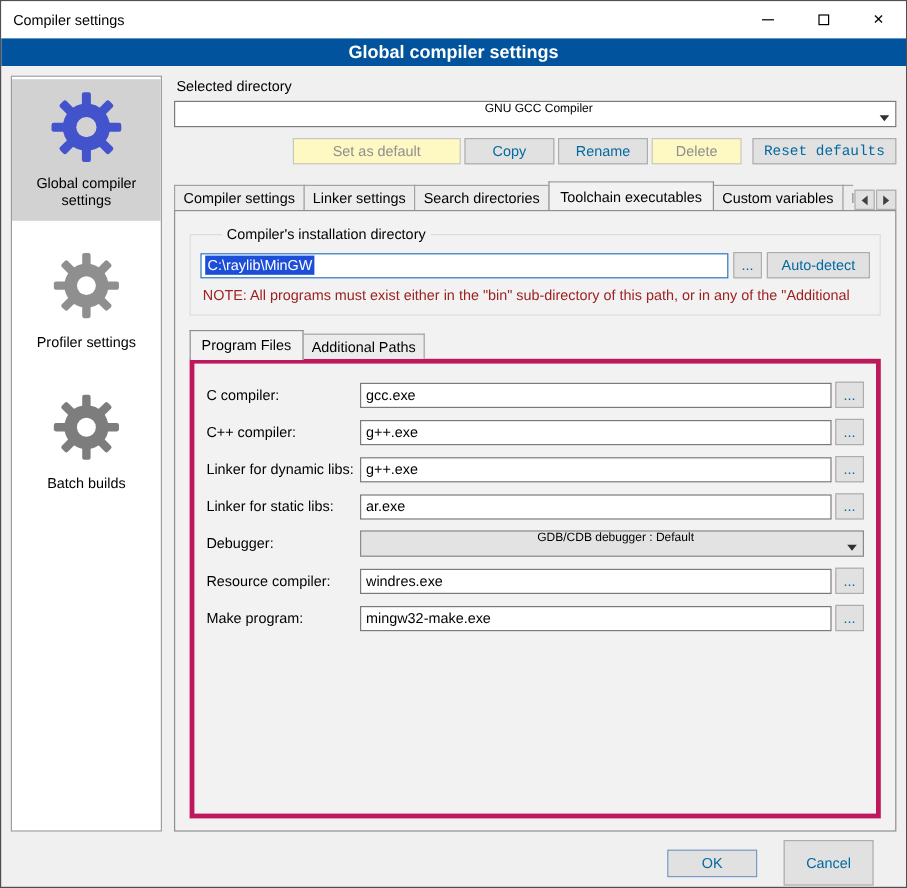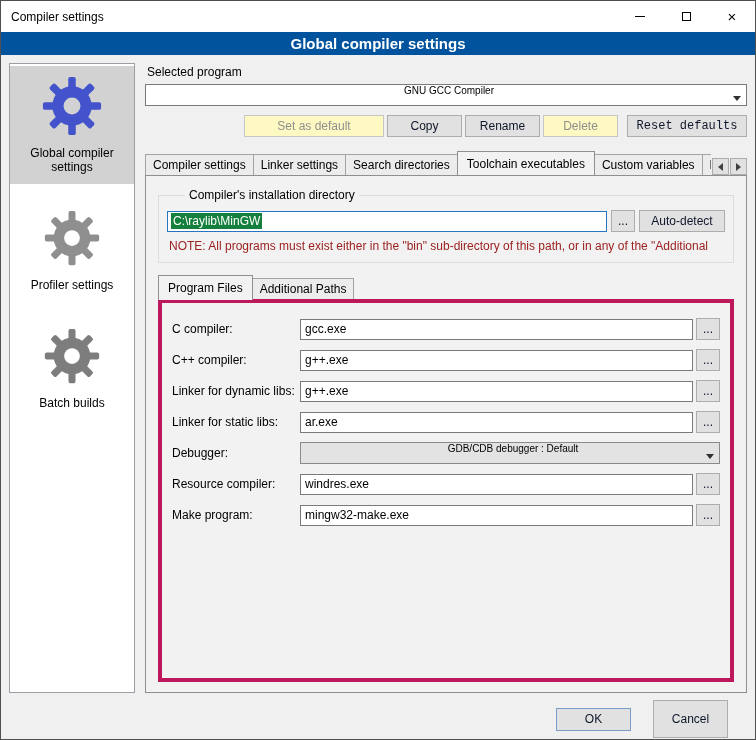--- a/index.html
+++ b/index.html
@@ -51,21 +51,21 @@
   .sel-compiler-label{ margin:2px 0 5px 2px; }
 
   .combo{
     height:22px; background:#fff; border:1px solid #7a7a7a;
     display:flex; align-items:center; padding-left:6px; font-size:10px; cursor:default;flex-direction:column;
   }
   .combo .arrow-zone{ margin-left:auto; width:19px; align-self:stretch; display:flex; align-items:center; justify-content:center; }
   .tri-down{ width:0; height:0; border-left:4px solid transparent; border-right:4px solid transparent; border-top:5px solid #303030; display:block; }
 
   .btn{
-    height:22px; font-size:12px; font-family:inherit; color:#0f172a;
+    height:22px; font-size:12px; font-family:inherit; color:#0369a1;
     background:#e1e1e1; border:1px solid #adadad; cursor:default;
   }
   .btn[disabled]{ background:#fef9c3; color:#8f8f8f; border-color:#c6c6c6; }
   .btn-row{ margin-top:9px; display:flex; justify-content:flex-end; gap:3px; align-items:center; }
   .w-setdef{ width:140px; } .w-copy{ width:75px; } .w-rename{ width:75px; } .w-del{ width:75px; }
   .w-reset{ width:120px; margin-left:6px;font-family:Liberation Mono, monospace; }
 
   
   .tabstrip{ display:flex; align-items:flex-end; margin-top:14px; position:relative; z-index:2; }
   .tabs-scroll{ display:flex; align-items:flex-end; flex:1; overflow:hidden; }
@@ -89,21 +89,21 @@
   }
 
   
   fieldset.groupbox{ border:1px solid #dcdcdc; padding:6px 8px 8px; flex:none; }
   fieldset.groupbox legend{ font-size:12px; padding:0 4px; margin-left:18px; }
   .dir-row{ display:flex; align-items:center; gap:4px; margin-top:2px; }
   .fake-input{
     flex:1; height:21px; background:#fff; border:1px solid #2675bf;
     display:flex; align-items:center; padding:0 3px; font-size:12px; overflow:hidden; cursor:text;
   }
-  .fake-input .sel-text{ background:#15803d; color:#fff; padding:1px 2px; }
+  .fake-input .sel-text{ background:#1d4ed8; color:#fff; padding:1px 2px; }
   .btn-browse{ width:24px; flex:none; }
   .btn-autodetect{ width:86px; flex:none; }
   .note{
     margin:7px 2px 1px; font-size:12px; color:#9c2121;
     white-space:nowrap; overflow:hidden;
   }
 
   .inner-tabstrip{ margin-top:12px; }
   .inner-panel{
     flex:1; min-height:0; border:4px solid #be185d; background:#f2f2f2;
@@ -194,21 +194,21 @@
           <svg class="gear small">
               <use href="#gear"></use>
             </svg>
         </div>
         <div class="side-label">Batch builds</div>
       </div>
     </div>
 
     <div class="main">
 
-      <div class="field-label sel-compiler-label">Selected program</div>
+      <div class="field-label sel-compiler-label">Selected directory</div>
 
       <div class="combo">
         <span>GNU GCC Compiler</span>
         <span class="arrow-zone">
             <span class="tri-down"></span>
           </span>
       </div>
 
       <div class="btn-row">
         <button class="btn w-setdef" disabled="">Set as default</button>

